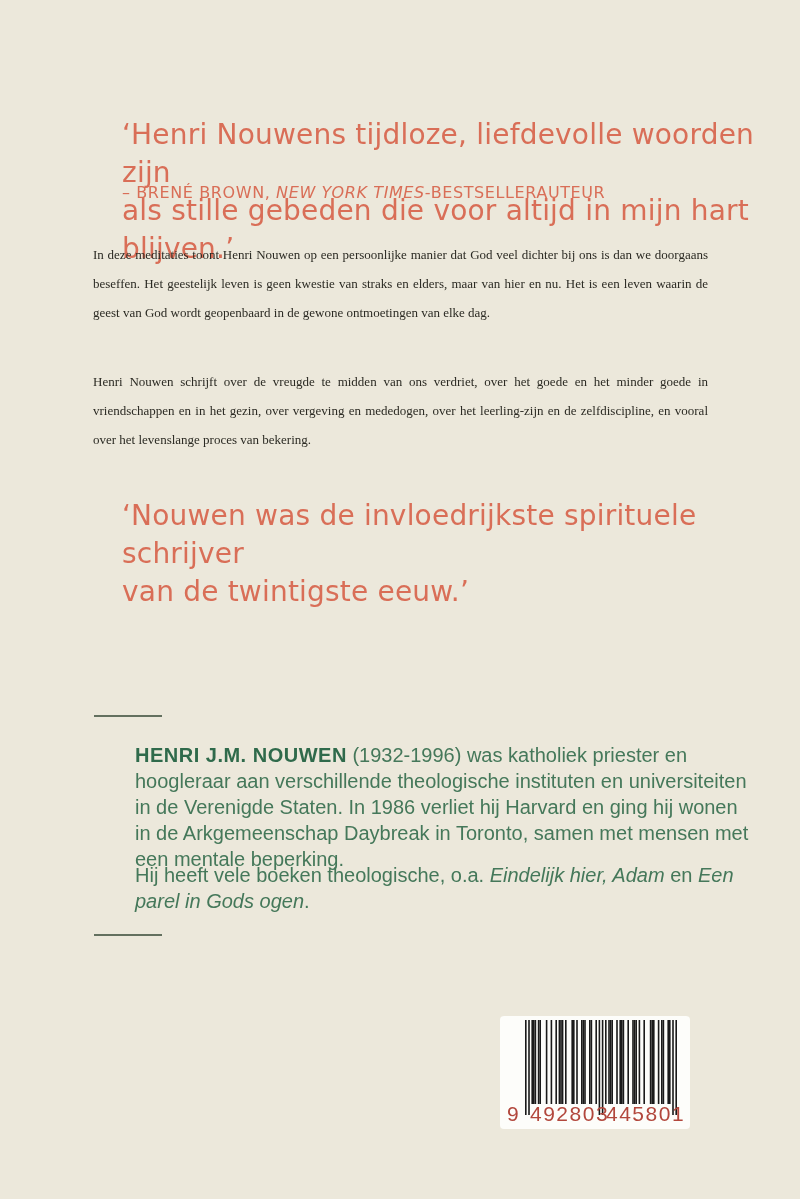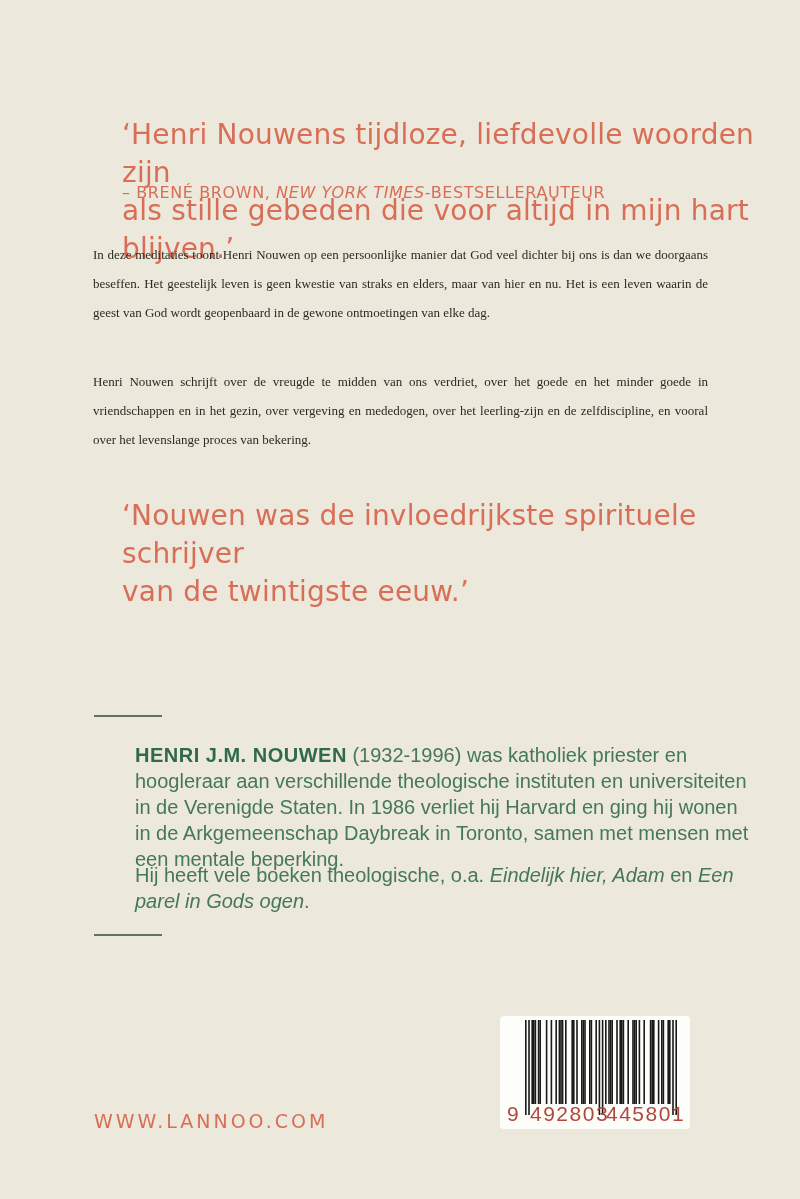--- a/index.html
+++ b/index.html
@@ -197,15 +197,14 @@
         <rect x="92" y="0" width="1" height="95" fill="#1a1a1a"></rect>
         <rect x="94" y="0" width="1" height="95" fill="#1a1a1a"></rect>
       </svg>
     <div class="barcode-digits">
       <span class="bd-first">9</span>
       <span class="bd-left">492803</span>
       <span class="bd-right">445801</span>
     </div>
   </div>
 
-  <div class="website">WWW.LANNOO.COM</div>
 
 </div>
 
 </body></html>

